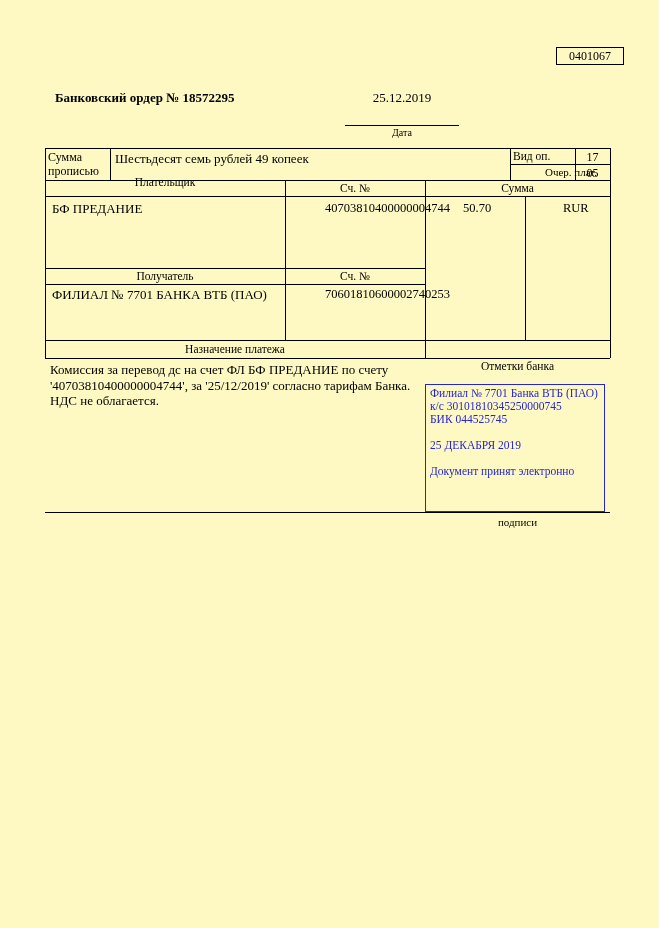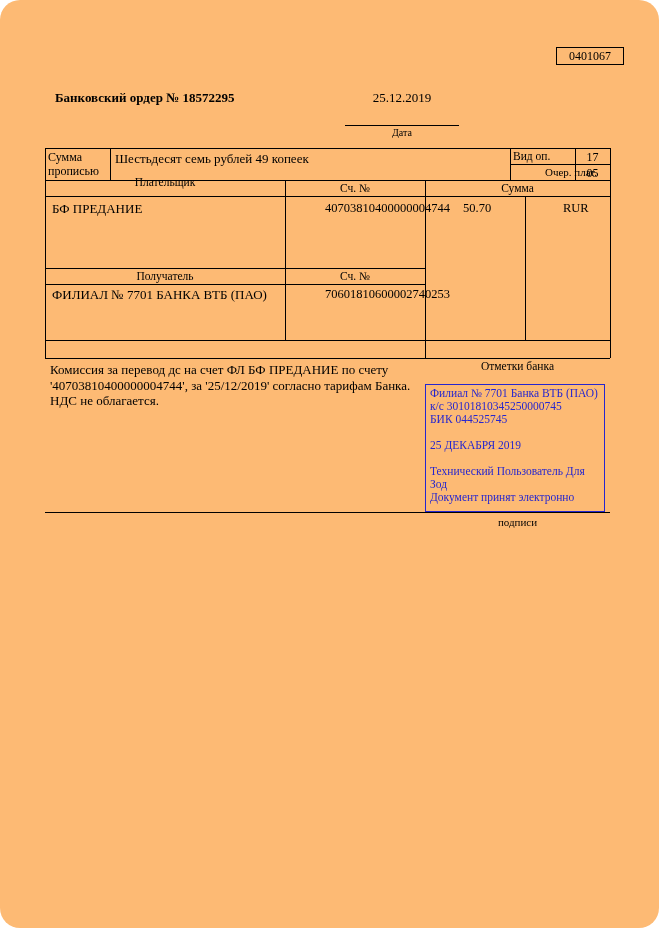--- a/index.html
+++ b/index.html
@@ -2,21 +2,21 @@
 <html style="--stamp-blue: #2626cf;"><head>
 <meta charset="utf-8">
 <style>
   * { margin:0; padding:0; box-sizing:border-box; }
   html,body { background:#ffffff; }
   body {
     width:659px; height:928px;
     font-family:"Liberation Serif", serif;
     color:#000;
   }
-  .page { position:relative; width:659px; height:928px; background:#fdba74; overflow:hidden;border-radius:20px; }
+  .page { position:relative; width:659px; height:928px; background:#fef9c3; overflow:hidden; }
   .abs { position:absolute; }
   .hl { position:absolute; height:1px; background:#000; }
   .vl { position:absolute; width:1px; background:#000; }
   .center { text-align:center; }
   .hdr { font-size:11.5px; }
   .val { font-size:13px; }
   .num { font-size:12.5px;margin-left:32px; }
 
   .form-code-box {
     left:556px; top:47px; width:68px; height:18px;
@@ -89,29 +89,29 @@
   <div class="abs num" style="left:293px; top:201px;">40703810400000004744</div>
   <div class="abs num" style="left:431px; top:201px;">50.70</div>
   <div class="abs num" style="left:531px; top:201px;">RUR</div>
 
   <div class="abs hdr center" style="left:46px; top:270px; width:238px;">Получатель</div>
   <div class="abs hdr center" style="left:286px; top:270px; width:138px;">Сч. №</div>
 
   <div class="abs val" style="left:52px; top:287px;">ФИЛИАЛ № 7701 БАНКА ВТБ (ПАО)</div>
   <div class="abs num" style="left:293px; top:287px;">70601810600002740253</div>
 
+  <div class="abs hdr center" style="left:46px; top:343px; width:378px;">Назначение платежа</div>
   <div class="abs hdr center" style="left:426px; top:360px; width:183px;">Отметки банка</div>
   <div class="abs purpose-text">Комиссия за перевод дс на счет ФЛ БФ ПРЕДАНИЕ по счету '40703810400000004744', за '25/12/2019' согласно тарифам Банка. НДС не облагается.</div>
 
   <div class="abs stamp-box">
     <div>Филиал № 7701 Банка ВТБ (ПАО)</div>
     <div>к/с 30101810345250000745</div>
     <div>БИК 044525745</div>
     <div class="stamp-gap"></div>
     <div>25 ДЕКАБРЯ 2019</div>
     <div class="stamp-gap"></div>
-    <div class="stamp-operator">Технический Пользователь Для Зод</div>
     <div>Документ принят электронно</div>
   </div>
 
   <div class="abs signatures">подписи</div>
 
 </div>
 
 </body></html>

